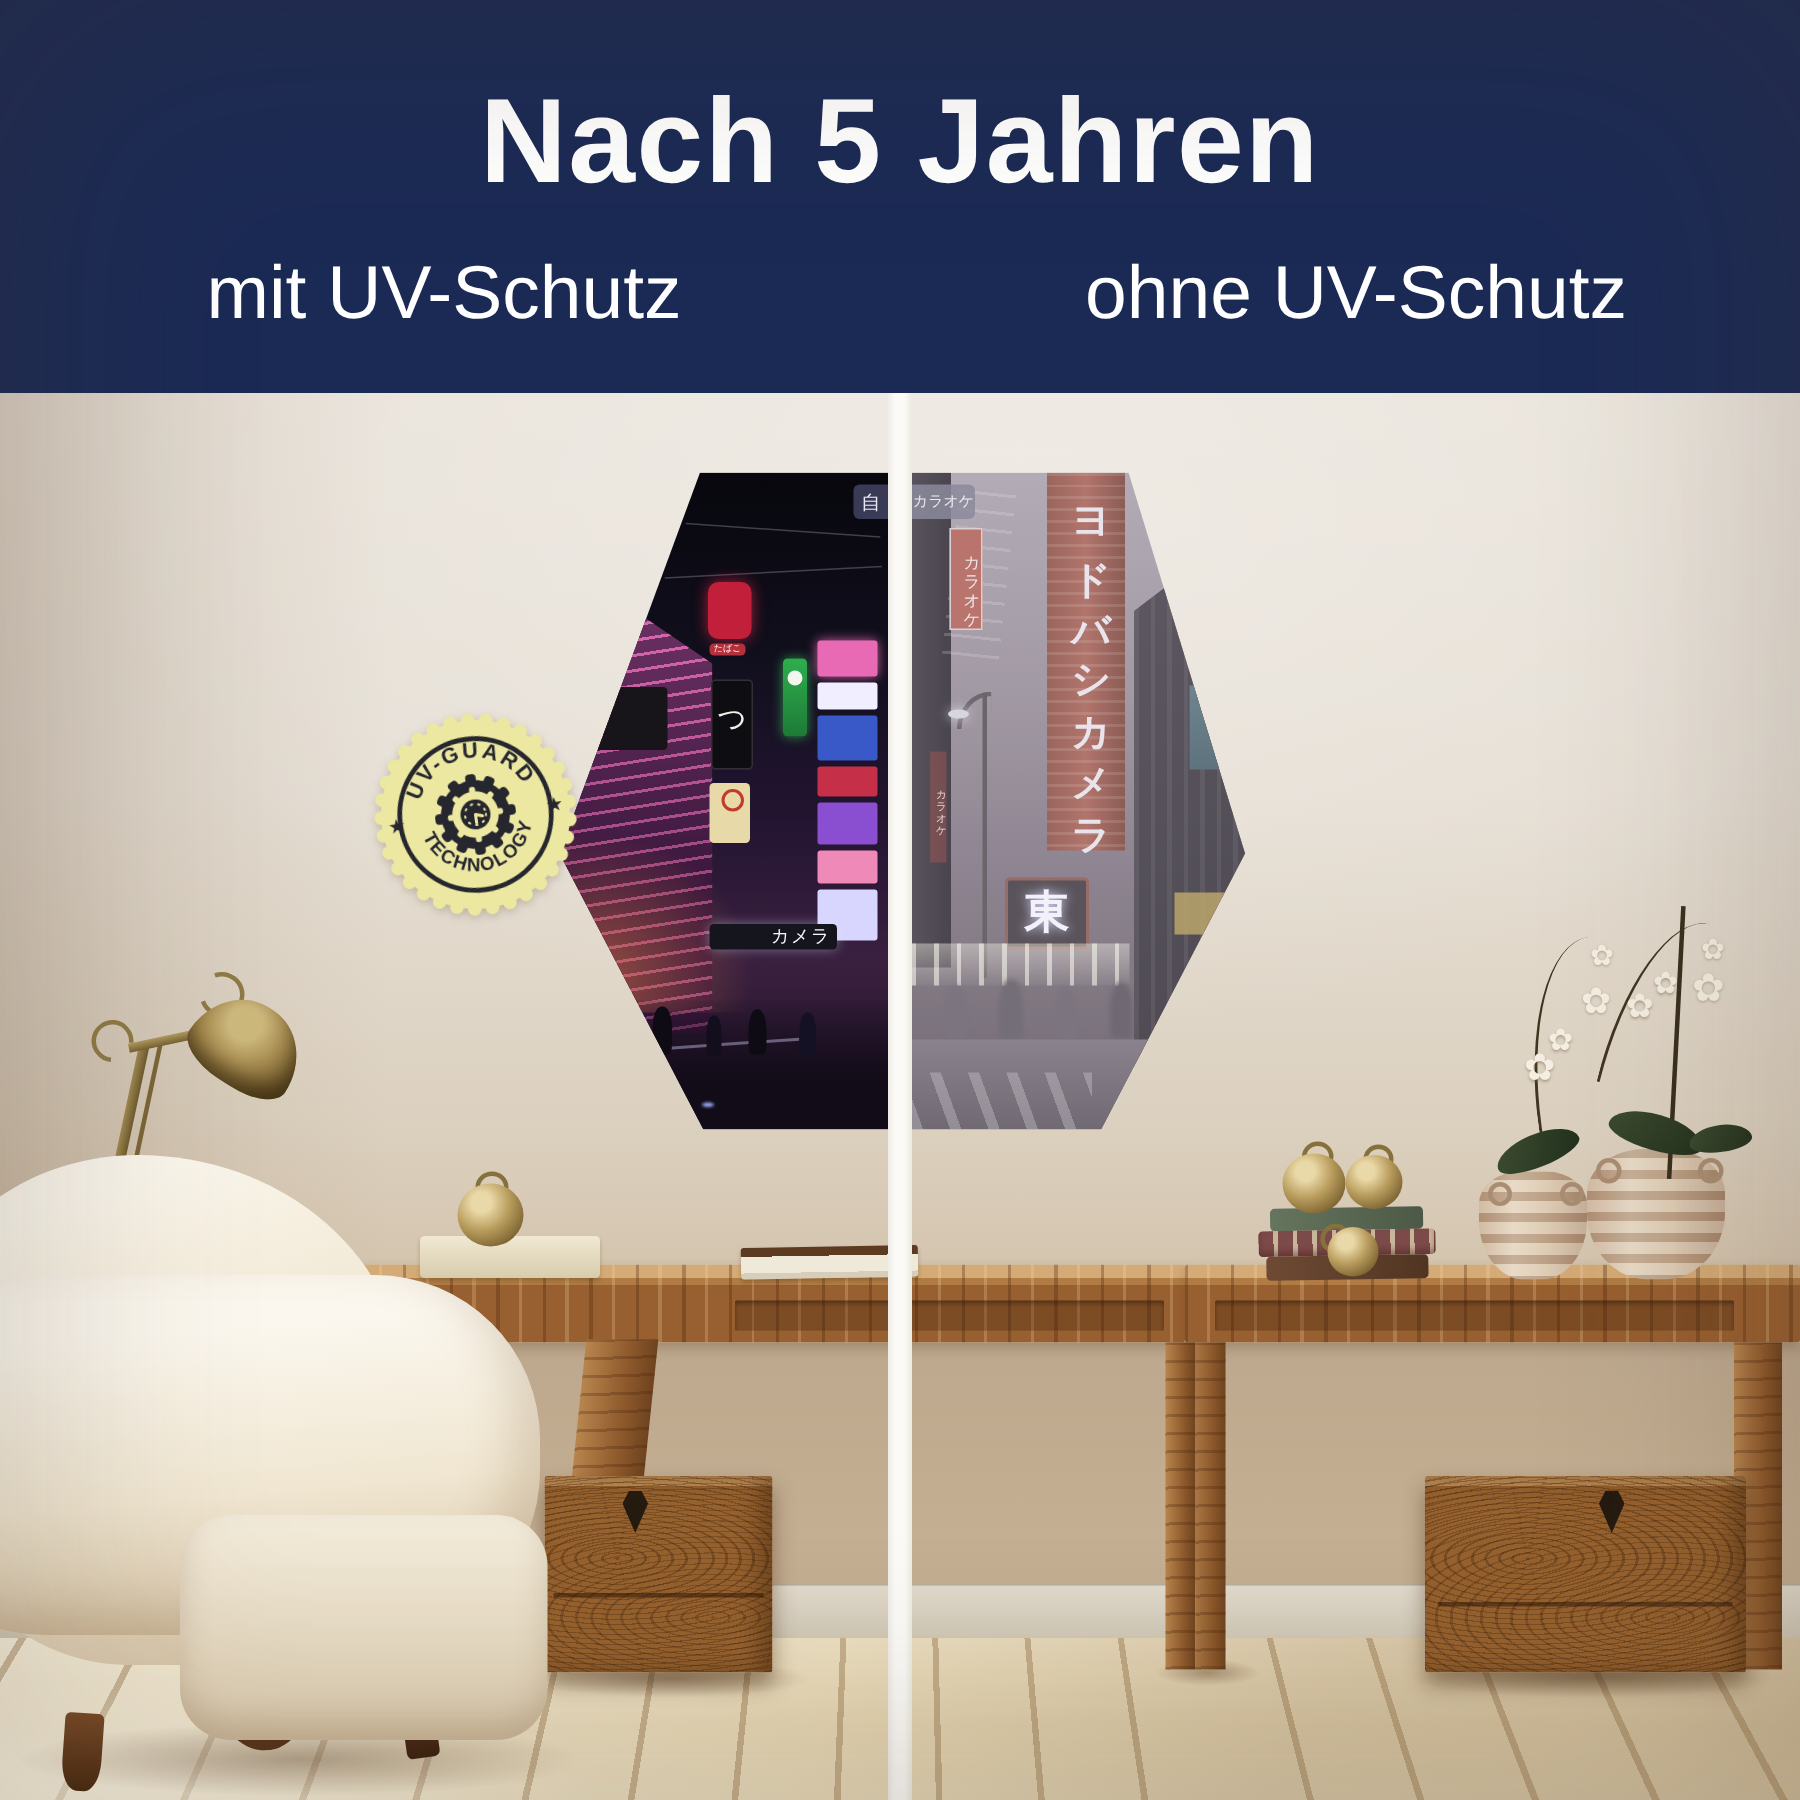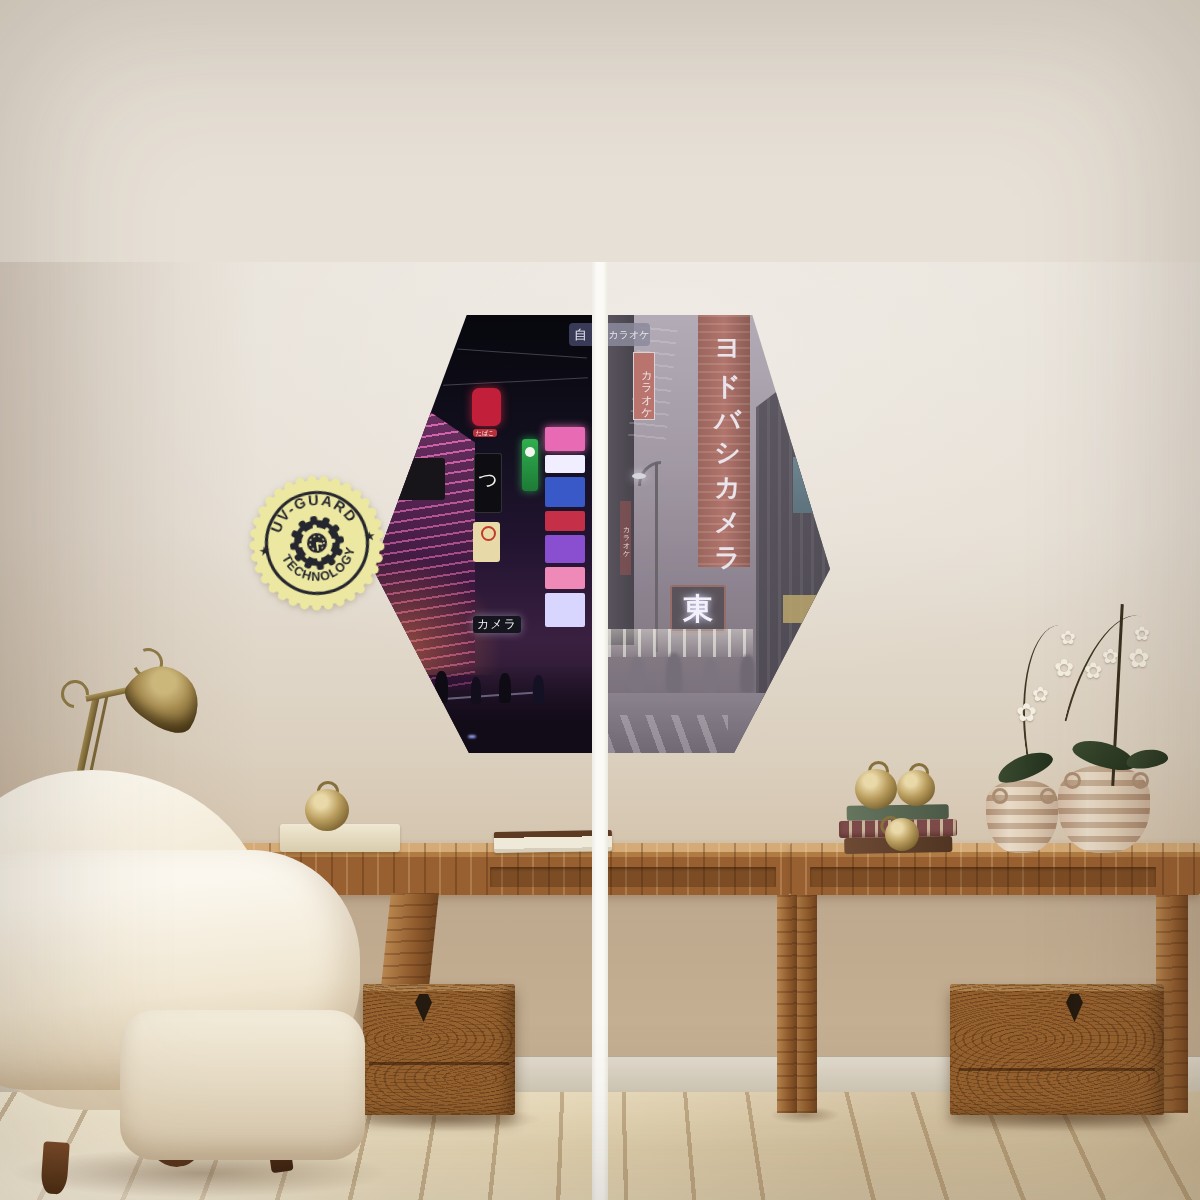--- a/index.html
+++ b/index.html
@@ -106,20 +106,25 @@
   .divider{position:absolute;left:592px;top:262px;width:16px;height:938px;z-index:40;
     background:linear-gradient(90deg,#efece6,#fbfaf7 30%,#fbfaf7 70%,#eceade);}
   .vignette{position:absolute;inset:0;z-index:50;pointer-events:none;
     box-shadow:inset 0 0 150px 30px rgba(70,50,35,.20);}
 </style>
 </head>
 <body>
 
 <div class="canvas">
 
+  <div class="band">
+    <div class="title">Nach 5 Jahren</div>
+    <div class="sub sub-left">mit UV-Schutz</div>
+    <div class="sub sub-right">ohne UV-Schutz</div>
+  </div>
 
   <div class="wall"></div>
   <div class="wall-shade-left"></div>
   <div class="baseboard"></div>
   <div class="floor"></div>
   <div class="floor-glow"></div>
 
   <div class="hex">
 
     <div class="half half-left">
@@ -140,21 +145,21 @@
       <div class="sign-col">
         <div style="height:24px;background:#e86ab4;box-shadow:0 0 8px rgba(255,120,200,.8);"></div>
         <div style="height:18px;background:#f0eeff;"></div>
         <div style="height:30px;background:#3a59c9;"></div>
         <div style="height:20px;background:#c53048;"></div>
         <div style="height:28px;background:#8a4fd0;"></div>
         <div style="height:22px;background:#ef8ab8;"></div>
         <div style="height:34px;background:#d8d5ff;"></div>
       </div>
 
-      <div class="neon" style="left:100px;top:301px;width:48px;height:17px;background:#15151d;color:#f4f4fc;font-size:12px;letter-spacing:1px;text-align:center;line-height:17px;box-shadow:0 0 8px rgba(230,230,255,.4);">カメラ</div>
+      <div class="neon" style="left:100px;top:301px;width:48px;height:17px;background:#15151d;color:#f4f4fc;font-size:12px;letter-spacing:1px;text-align:center;line-height:17px;box-shadow:0 0 8px rgba(230,230,255,.4);padding-left:37px;">カメラ</div>
 
       <div class="abs" style="left:0;top:352px;width:100%;height:86px;background:linear-gradient(180deg,rgba(25,16,36,.1),#120b18 65%);"></div>
       <div class="railing" style="left:10px;top:382px;width:150px;transform:rotate(-4deg);"></div>
       <div class="fig" style="left:32px;top:360px;width:11px;height:28px;background:#0e0b15;"></div>
       <div class="fig" style="left:62px;top:356px;width:13px;height:32px;background:#0e0b15;"></div>
       <div class="fig" style="left:98px;top:362px;width:10px;height:27px;background:#120e1c;"></div>
       <div class="fig" style="left:126px;top:358px;width:12px;height:30px;background:#0e0b15;"></div>
       <div class="fig" style="left:160px;top:360px;width:11px;height:29px;background:#151125;"></div>
       <div class="neon" style="left:55px;top:414px;width:9px;height:3px;background:#ff9ad2;border-radius:50%;filter:blur(1px);"></div>
       <div class="neon" style="left:95px;top:420px;width:8px;height:3px;background:#9ab0ff;border-radius:50%;filter:blur(1px);"></div>

